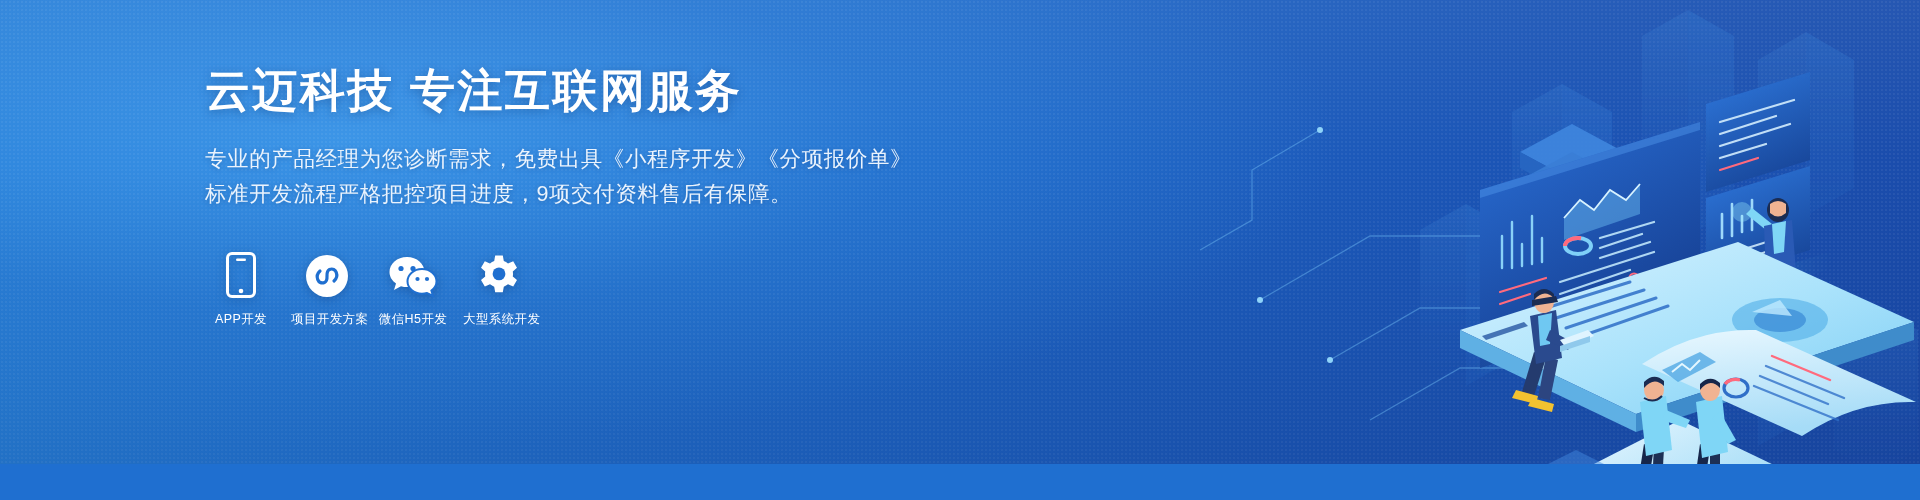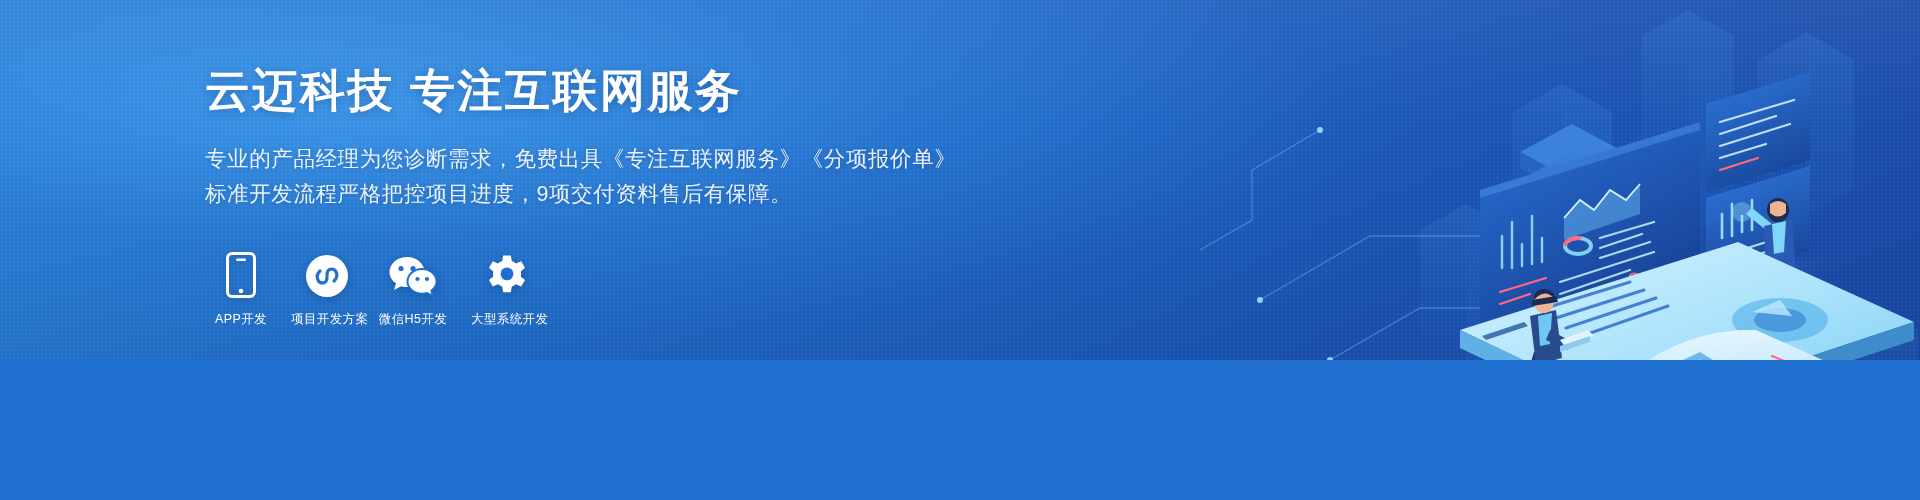--- a/index.html
+++ b/index.html
@@ -4,21 +4,21 @@
 <style>
   * { margin:0; padding:0; box-sizing:border-box; }
   html,body { width:1920px; height:500px; overflow:hidden; }
   body {
     font-family:"Liberation Sans","DejaVu Sans",sans-serif;
     background:#1f6fd0;
   }
 
   .banner {
     position:relative;
-    width:1920px; height:360px;
+    width:1920px; height:464px;
     overflow:hidden;
     background:
       radial-gradient(ellipse 70% 90% at 18% 30%, rgba(60,150,232,0.95) 0%, rgba(43,126,216,0.55) 42%, rgba(30,95,195,0) 74%),
       linear-gradient(118deg, #2b87dc 0%, #2477d4 22%, #1f66c6 48%, #1b55b6 72%, #1a49a8 100%);
   }
   
   .dots {
     position:absolute; inset:0;
     background-image:radial-gradient(rgba(255,255,255,0.055) 1px, transparent 1.1px);
     background-size:4px 4px;
@@ -41,21 +41,21 @@
   .sub { margin-top:24px; }
   .sub-line {
     font-size:21.5px; color:#eaf3fd; line-height:1.62;
     letter-spacing:0.6px; white-space:nowrap;
     text-shadow:0 1px 5px rgba(8,42,100,0.28);
   }
 
   
   .services { display:flex; margin-top:36px; }
   .svc { width:72px; text-align:center; margin-right:14px; }
-  .svc:last-child { margin-right:0;margin-left:8px; }
+  .svc:last-child { margin-right:0; }
   .svc-ico {
     height:50px; display:flex; align-items:flex-end; justify-content:center;
   }
   .svc-ico svg { display:block; filter:drop-shadow(0 2px 5px rgba(8,42,100,0.3)); }
   .svc-label {
     margin-top:13px; font-size:12.5px; font-weight:normal; color:#ffffff;
     letter-spacing:0.4px; white-space:nowrap;
   }
 
   
@@ -331,21 +331,21 @@
     </svg>
   </div>
 
   <div class="vignette"></div>
 
   <div class="copy">
 
     <div class="title">云迈科技 专注互联网服务</div>
 
     <div class="sub">
-      <div class="sub-line">专业的产品经理为您诊断需求，免费出具《专注互联网服务》《分项报价单》</div>
+      <div class="sub-line">专业的产品经理为您诊断需求，免费出具《小程序开发》《分项报价单》</div>
       <div class="sub-line">标准开发流程严格把控项目进度，9项交付资料售后有保障。</div>
     </div>
 
     <div class="services">
 
       <div class="svc">
         <div class="svc-ico">
           <svg width="30" height="46" viewBox="0 0 30 46">
             <rect x="1.5" y="1.5" width="27" height="43" rx="4.5" ry="4.5" fill="none" stroke="#ffffff" stroke-width="3"></rect>
             <rect x="10" y="6.5" width="10" height="2.6" rx="1.3" fill="#ffffff"></rect>

